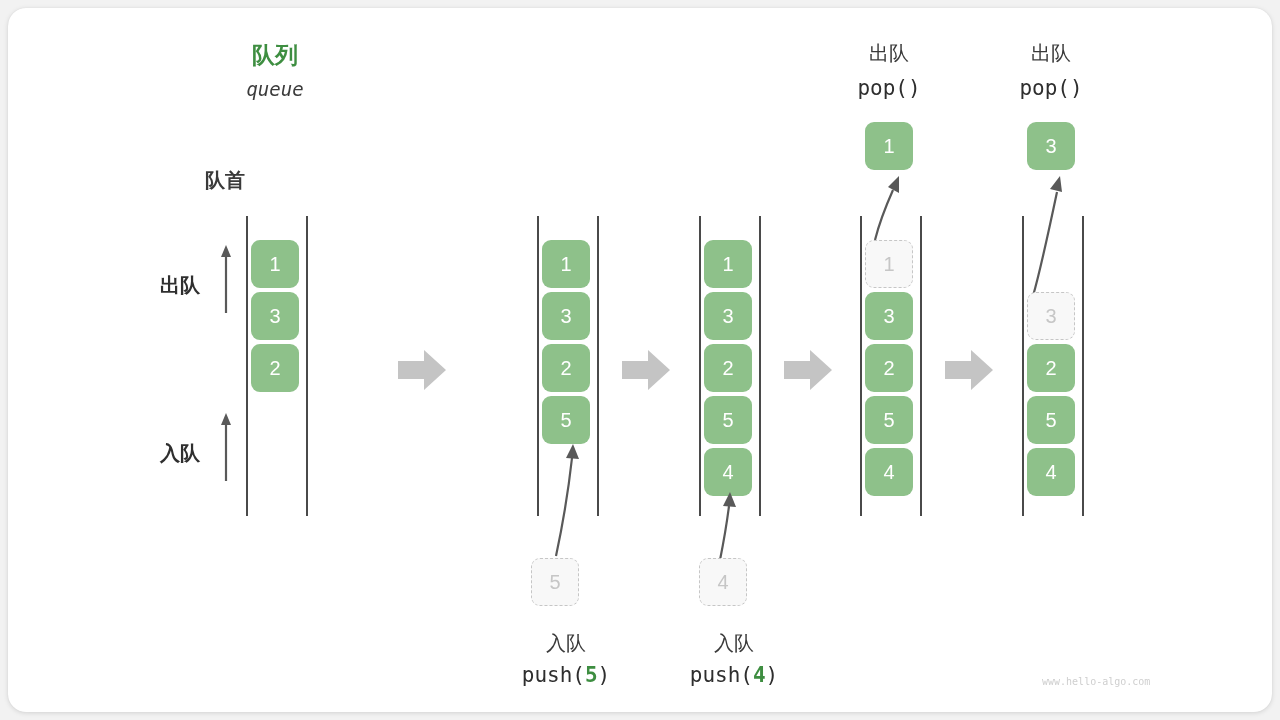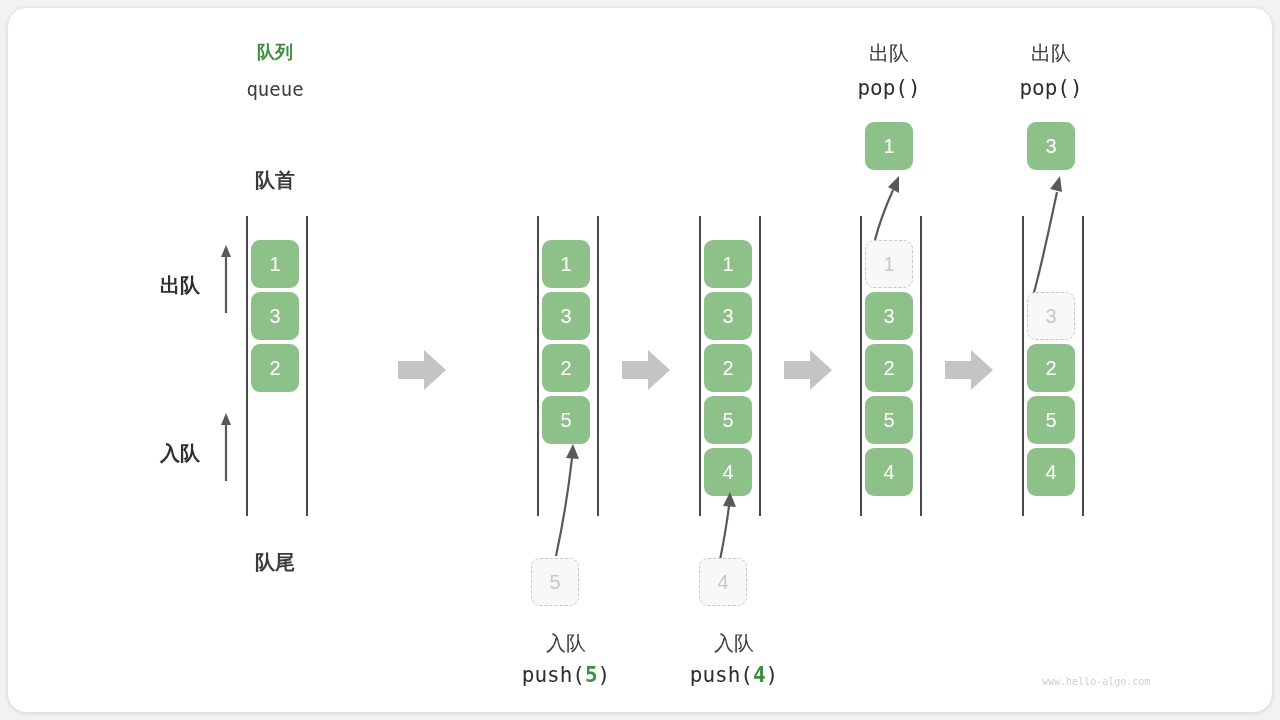--- a/index.html
+++ b/index.html
@@ -24,38 +24,37 @@
     width: 1264px;
     height: 704px;
     background: #ffffff;
     border-radius: 18px;
     box-shadow: 0 1px 5px rgba(0,0,0,0.13), 0 0 1px rgba(0,0,0,0.10);
   }
   .abs { position: absolute; }
 
   
   .title-cn {
-    font-size: 18px;
+    font-size: 23px;
     font-weight: bold;
     color: #3e8e41;
     text-align: center;
     white-space: nowrap;
   }
   .title-en {
     font-family: "DejaVu Sans Mono", "Liberation Mono", monospace;
     font-size: 19px;
     color: #3b3b3b;
     text-align: center;
     white-space: nowrap;
   }
   .endlabel {
     font-size: 20px;
     font-weight: bold;
     color: #3a3a3a;
-    text-align: center;
     white-space: nowrap;
   }
   .sidelabel {
     font-size: 20px;
     font-weight: bold;
     color: #2f2f2f;
     text-align: right;
     white-space: nowrap;
   }
   .op-cn {
@@ -114,24 +113,23 @@
   .updown { position: absolute; }
   .curve { position: absolute; overflow: visible; }
 </style>
 </head>
 <body>
 
 <div id="stage">
   <div id="card">
 
     <div class="title-cn abs" style="left:197px; top:32px; width:140px;">队列</div>
-    <div class="title-en abs" style="left:197px; top:70px; width:140px;">queue</div>
+    <div class="title-en abs" style="left:197px; top:70px; width:140px;font-style:italic;">queue</div>
 
     <div class="endlabel abs" style="left:197px; top:159px; width:140px;">队首</div>
-    <div class="endlabel abs" style="left:197px; top:541px; width:140px;">队尾</div>
 
     <div class="sidelabel abs" style="left:82px; top:264px; width:110px;">出队</div>
     <svg class="updown" style="left:208px; top:235px;" width="20" height="72">
       <line x1="10" y1="70" x2="10" y2="12" stroke="#595959" stroke-width="2.2"></line>
       <polygon points="10,2 5,14 15,14" fill="#595959"></polygon>
     </svg>
 
     <div class="sidelabel abs" style="left:82px; top:432px; width:110px;">入队</div>
     <svg class="updown" style="left:208px; top:403px;" width="20" height="72">
       <line x1="10" y1="70" x2="10" y2="12" stroke="#595959" stroke-width="2.2"></line>

